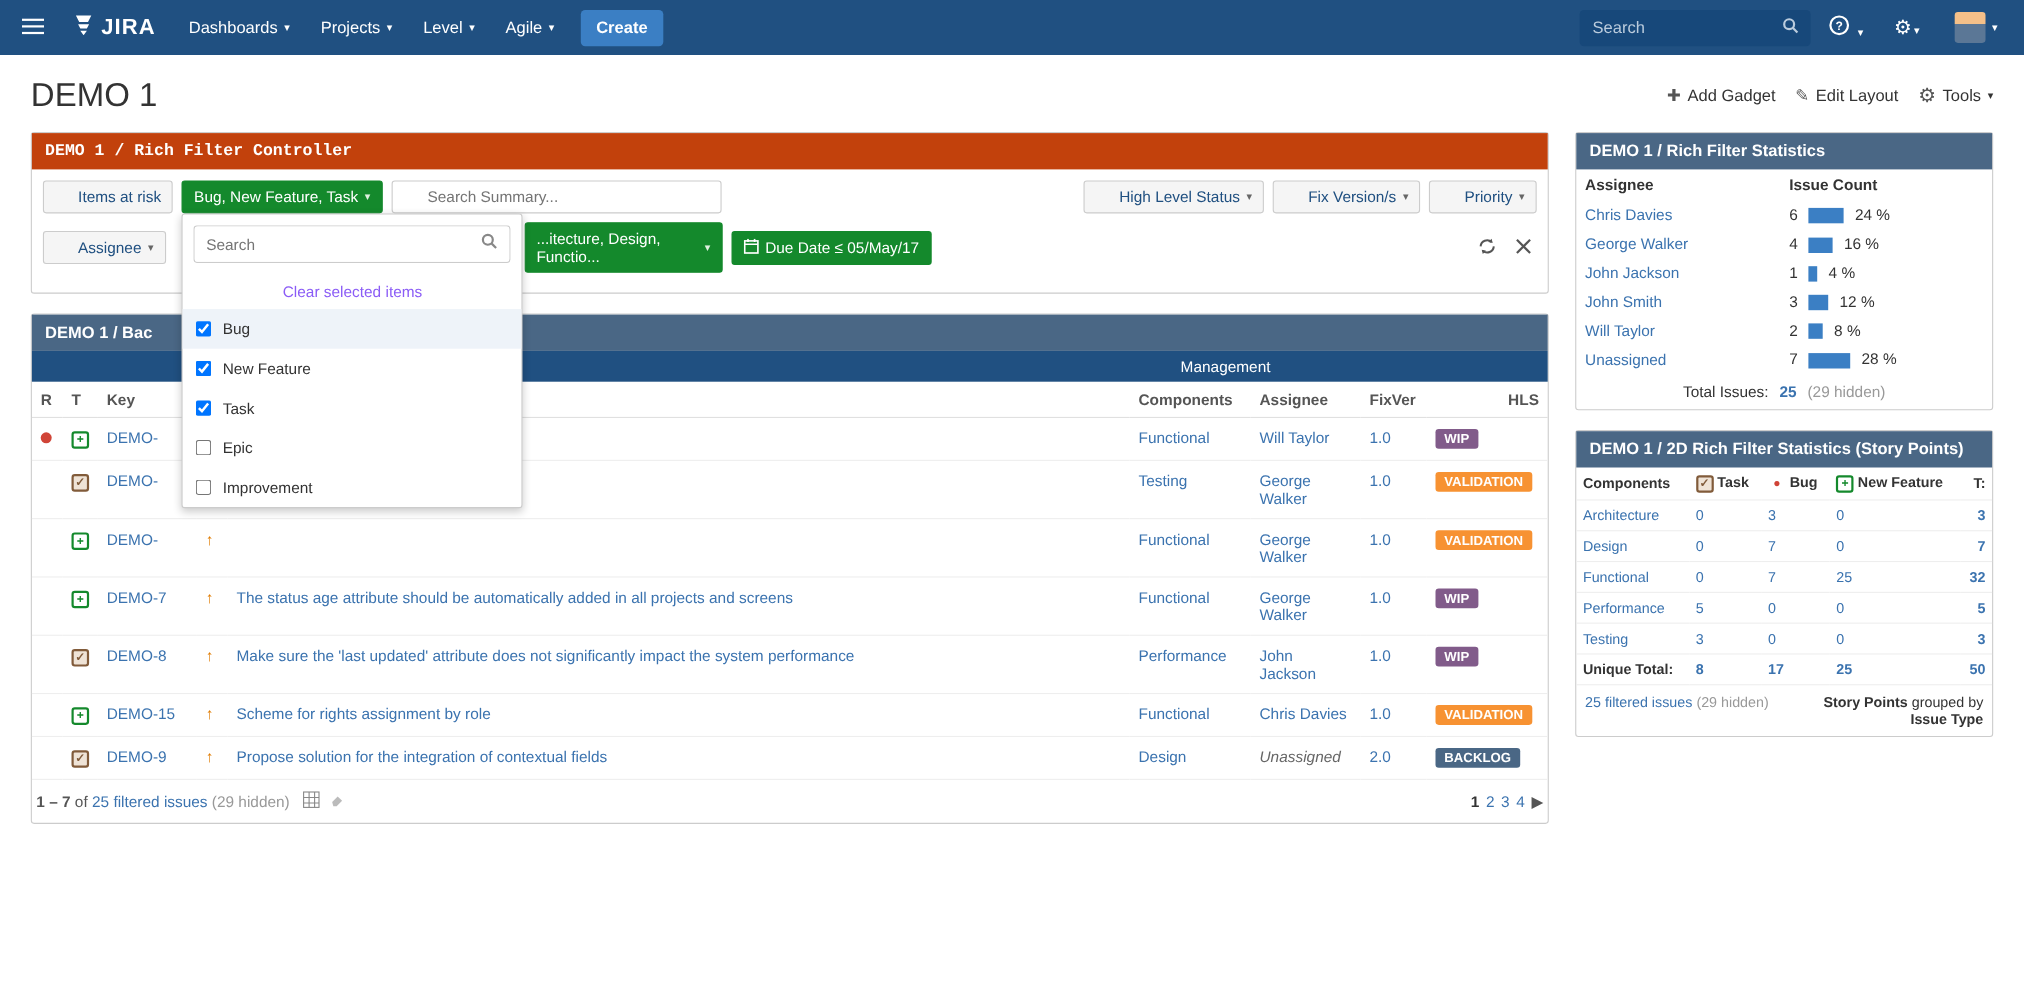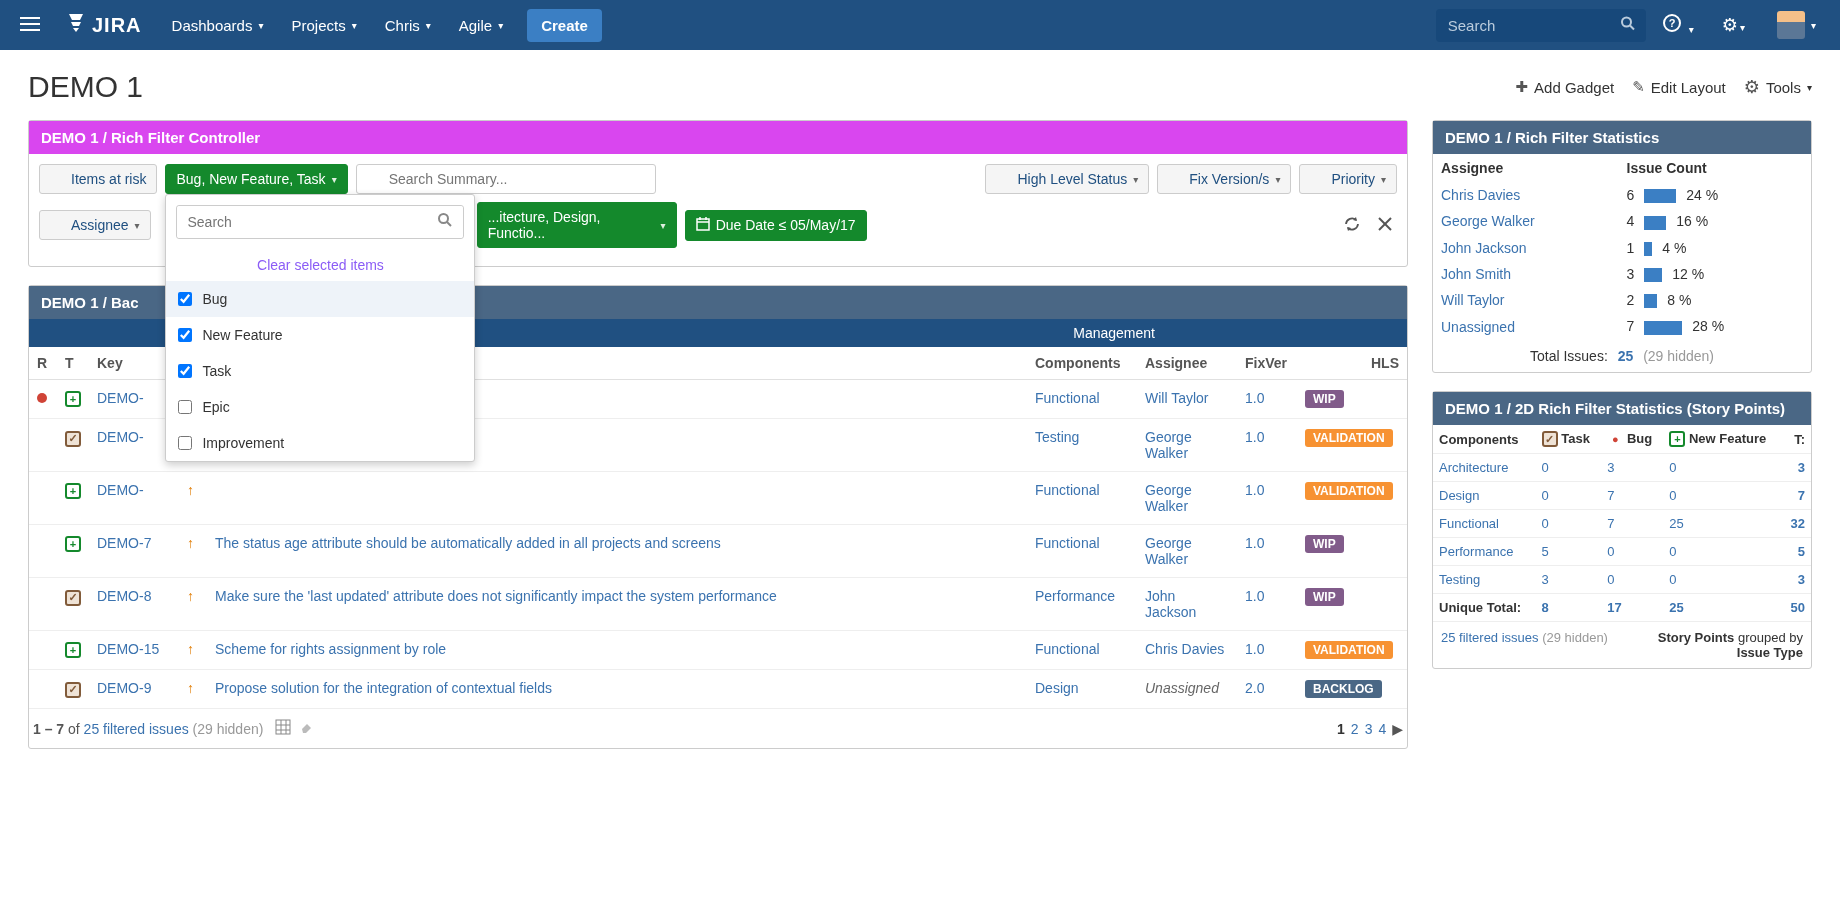--- a/index.html
+++ b/index.html
@@ -24,21 +24,21 @@
 .pagehead { display: flex; align-items: center; margin-bottom: 16px; }
 .pagetitle { font-size: 30px; font-weight: 500; color: #333; }
 .pagehead-actions { margin-left: auto; display: flex; gap: 18px; align-items: center; }
 .pagehead-action { display: flex; align-items: center; gap: 6px; color: #333; cursor: pointer; font-size: 15px; }
 .pagehead-action .ic { color: #555; }
 .columns { display: flex; gap: 24px; align-items: flex-start; }
 .col-main { flex: 1; min-width: 0; }
 .col-side { width: 380px; flex-shrink: 0; }
 .gadget { border: 1px solid #ccc; border-radius: 3px; margin-bottom: 18px; background: #fff; }
 .gadget-hd { padding: 8px 12px; color: #fff; font-weight: 600; font-size: 15px; }
-.hd-red { background: #d946ef; }
+.hd-red { background: #c2410c; font-family: Liberation Mono, monospace; }
 .hd-blue { background: #4a6785; }
 .gadget-bd { padding: 10px 10px; }
 .filterrow { display: flex; gap: 8px; flex-wrap: wrap; margin-bottom: 8px; align-items: center; }
 .fbtn { border: 1px solid #ccc; background: #f5f5f5; padding: 6px 10px; border-radius: 3px; display: inline-flex; align-items: center; gap: 6px; cursor: pointer; font-size: 14px; }
 .fbtn .caret { font-size: 10px; color: #666; }
 .fbtn-blue { color: #205081; padding-left: 31px; }
 .fbtn-green { background: #14892c; color: #fff; border-color: #14892c; }
 .fbtn-green .caret { color: #e0f0e0; }
 .finput { border: 1px solid #ccc; padding: 6px 10px 6px 32px; border-radius: 3px; font-size: 14px; width: 300px; position: relative; }
 .finput-wrap { position: relative; }
@@ -113,21 +113,21 @@
   </div>
   <div class="nav-item">
       <span>Dashboards</span>
       <span class="caret">▾</span>
     </div>
   <div class="nav-item">
       <span>Projects</span>
       <span class="caret">▾</span>
     </div>
   <div class="nav-item">
-      <span>Chris</span>
+      <span>Level</span>
       <span class="caret">▾</span>
     </div>
   <div class="nav-item">
       <span>Agile</span>
       <span class="caret">▾</span>
     </div>
   <button class="create-btn">Create</button>
   <div class="nav-spacer"></div>
   <div class="search-wrap">
     <input class="search-box" placeholder="Search" style="">
@@ -243,21 +243,21 @@
                 <span>Priority</span>
                 <span class="caret">▾</span>
               </div>
           </div>
           <div class="filterrow">
             <div class="fbtn fbtn-blue">
                 <span>Assignee</span>
                 <span class="caret">▾</span>
               </div>
             <div style="width:310px;"></div>
-            <div class="fbtn fbtn-green" style="width:200px;">
+            <div class="fbtn fbtn-green" style="width:180px;">
                 <span>...itecture, Design, Functio...</span>
                 <span class="caret">▾</span>
               </div>
             <div class="fbtn fbtn-green">
               <span>
                 <svg width="14" height="14" viewBox="0 0 14 14">
                     <rect x="1" y="2" width="12" height="11" fill="none" stroke="#fff" stroke-width="1.5"></rect>
                     <line x1="1" y1="5" x2="13" y2="5" stroke="#fff" stroke-width="1.5"></line>
                     <line x1="4" y1="0" x2="4" y2="3" stroke="#fff" stroke-width="1.5"></line>
                     <line x1="10" y1="0" x2="10" y2="3" stroke="#fff" stroke-width="1.5"></line>

